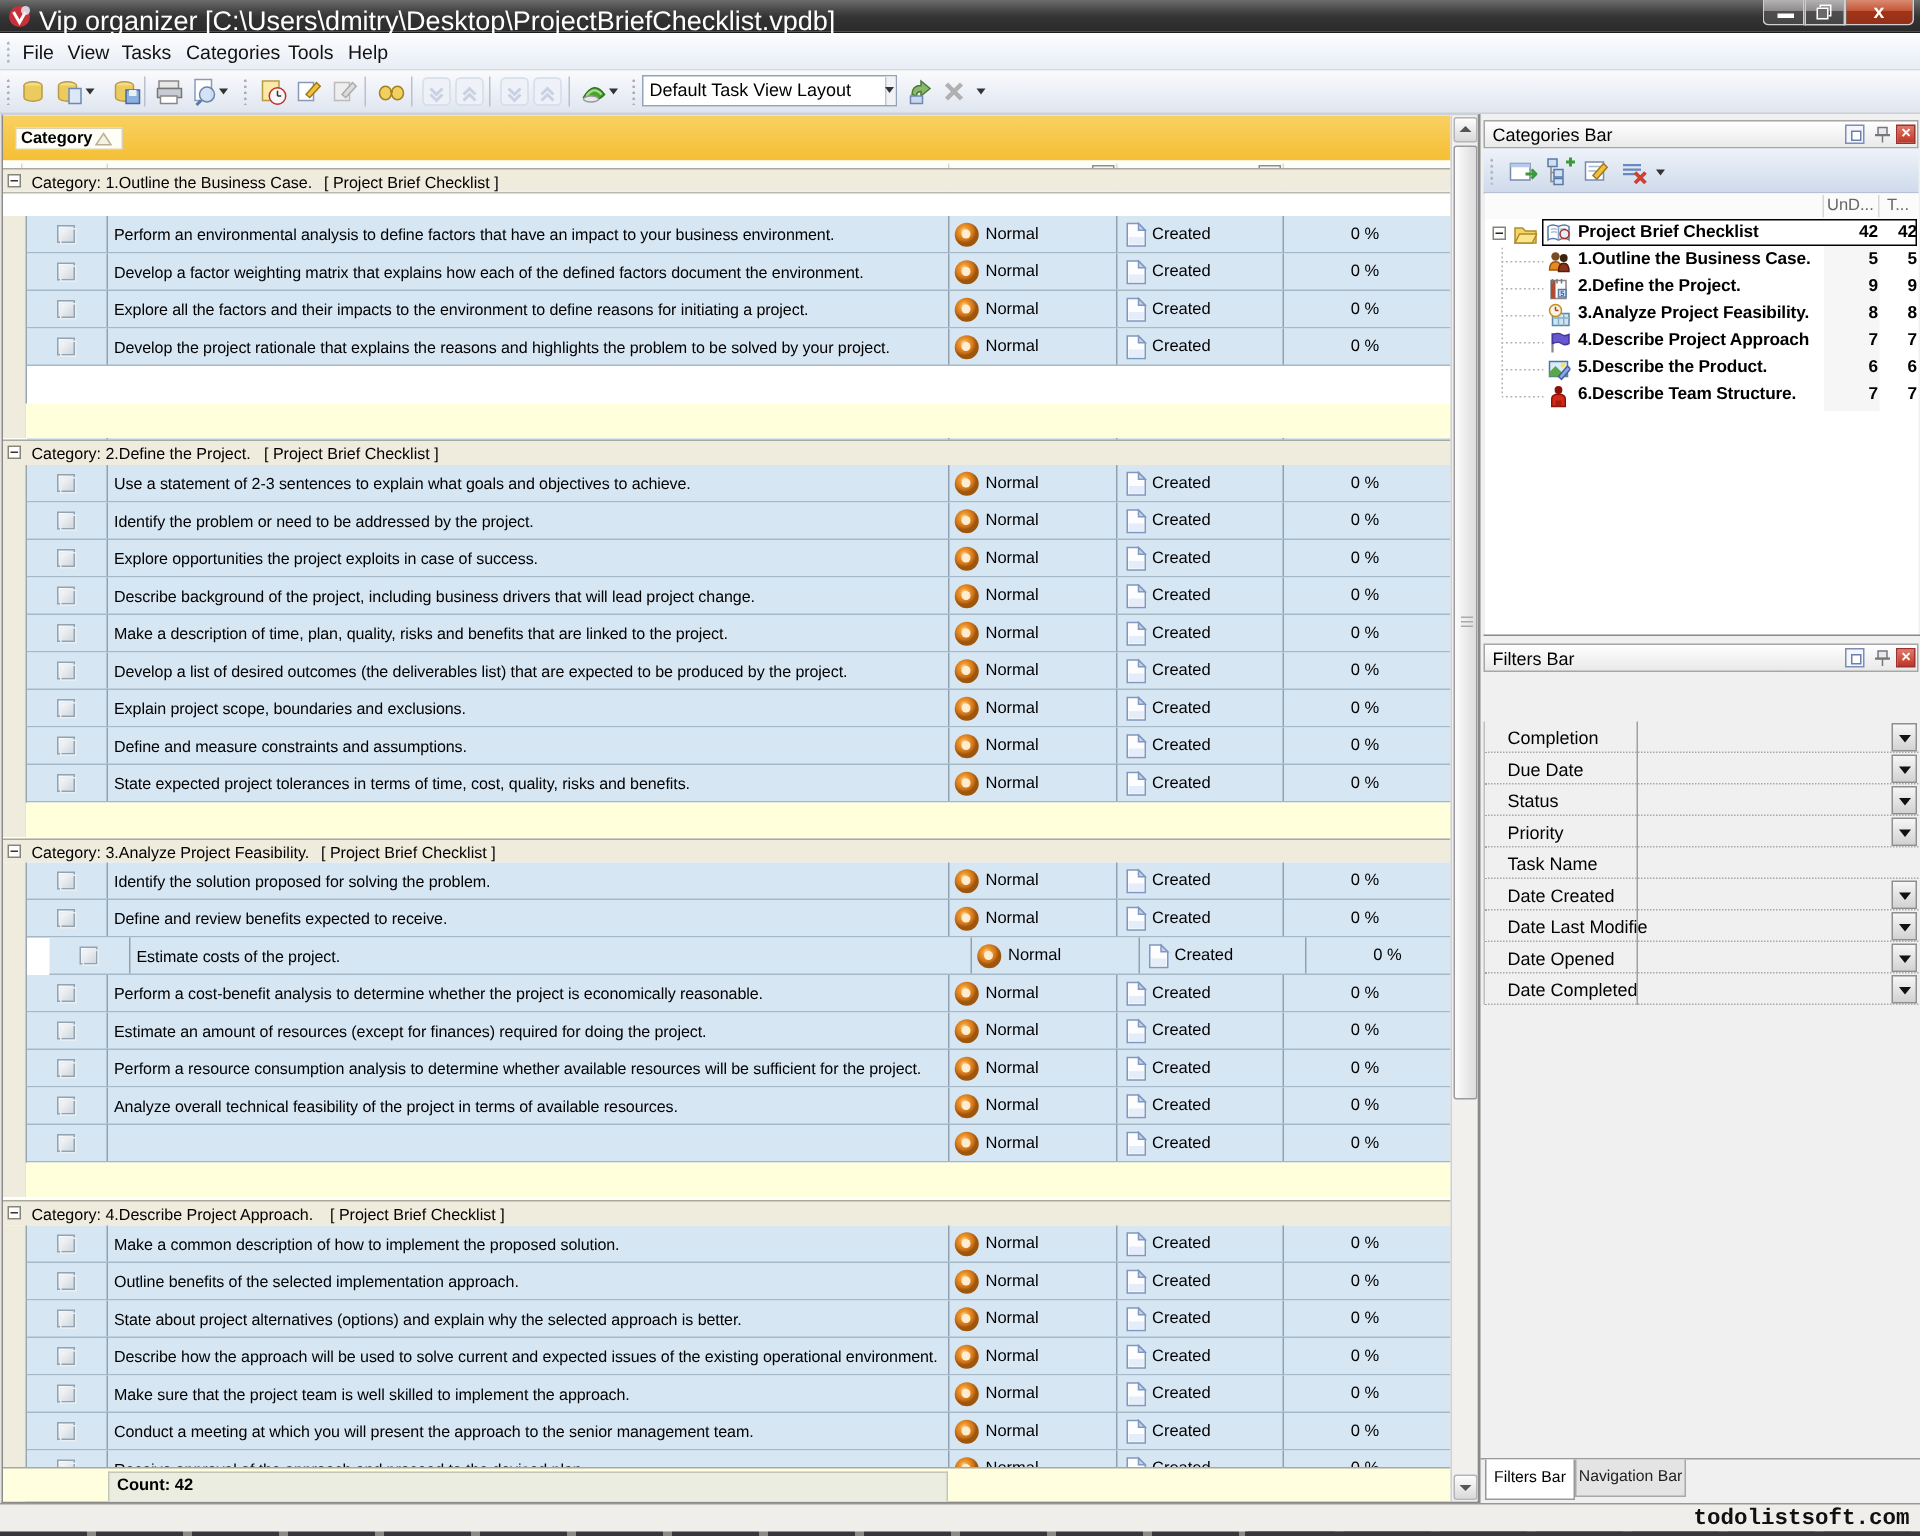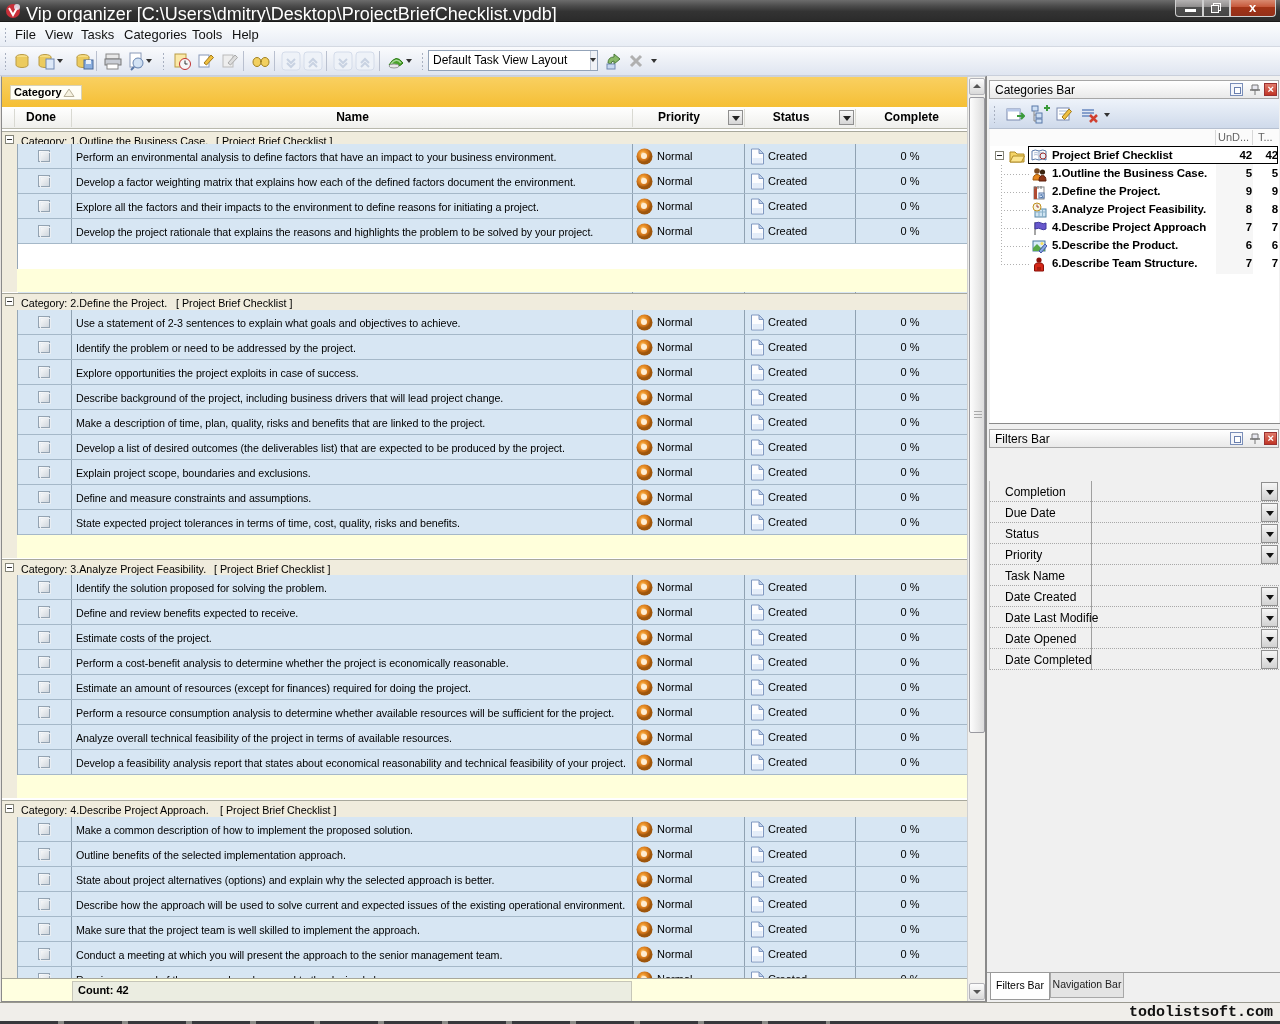--- a/index.html
+++ b/index.html
@@ -206,21 +206,21 @@
         <div class="hsep" style="left:742px;"></div>
         <div class="hsep" style="left:853px;"></div>
         <div class="hcell" style="left:0px;width:78px;">Done</div>
         <div class="hcell" style="left:70px;width:561px;">Name</div>
         <div class="hcell" style="left:631px;width:92px;">Priority</div>
         <div class="fbtn" style="left:726px;"></div>
         <div class="hcell" style="left:743px;width:92px;">Status</div>
         <div class="fbtn" style="left:837px;"></div>
         <div class="hcell" style="left:854px;width:111px;">Complete</div>
       </div>
-      <div class="ghdr" style="top:54px;height:15px;text-align:center;">
+      <div class="ghdr" style="top:35px;height:15px;text-align:center;">
         <div class="expbox"></div>
         <div class="gtxt">Category: 1.Outline the Business Case.</div>
         <div class="gbr" style="left:214px;">[ Project Brief Checklist ]</div>
       </div>
       <div class="indent" style="top:67px;height:148px;"></div>
       <div class="trow" style="top:67px;">
         <div class="cline" style="left:53px;"></div>
         <div class="cline" style="left:614px;"></div>
         <div class="cline" style="left:726px;"></div>
         <div class="cline" style="left:837px;"></div>
@@ -674,21 +674,21 @@
         </svg>
         <div class="pri" style="left:639px;">Normal</div>
         <svg class="abs" style="left:732px;top:4px" width="15" height="17">
           <path d="M1.5 1 L9 1 L13.5 5.5 L13.5 16 L1.5 16 Z" fill="#fdfdff" stroke="#8098c0"></path>
           <path d="M9 1 L9 5.5 L13.5 5.5 Z" fill="#c2d4ee" stroke="#8098c0"></path>
           <path d="M2.5 10 L12.5 10 L12.5 15 L2.5 15 Z" fill="#d8e6f6" opacity="0.7"></path>
         </svg>
         <div class="sta" style="left:750px;">Created</div>
         <div class="cmp" style="left:832px;width:120px;">0 %</div>
       </div>
-      <div class="trow" style="top:548px;">
+      <div class="trow" style="top:548px;margin-left:15px;">
         <div class="cline" style="left:53px;"></div>
         <div class="cline" style="left:614px;"></div>
         <div class="cline" style="left:726px;"></div>
         <div class="cline" style="left:837px;"></div>
         <div class="cbox"></div>
         <div class="tname">Estimate costs of the project.</div>
         <svg class="abs" style="left:618px;top:4px" width="17" height="17">
           <defs>
             <radialGradient id="ob548" cx="40%" cy="35%">
               <stop offset="0%" stop-color="#ffe9c4"></stop>
@@ -820,21 +820,20 @@
         </svg>
         <div class="sta" style="left:750px;">Created</div>
         <div class="cmp" style="left:832px;width:120px;">0 %</div>
       </div>
       <div class="trow" style="top:673px;">
         <div class="cline" style="left:53px;"></div>
         <div class="cline" style="left:614px;"></div>
         <div class="cline" style="left:726px;"></div>
         <div class="cline" style="left:837px;"></div>
         <div class="cbox"></div>
-        <div class="tname">Develop a feasibility analysis report that states about economical reasonability and technical feasibility of your project.</div>
         <svg class="abs" style="left:618px;top:4px" width="17" height="17">
           <defs>
             <radialGradient id="ob673" cx="40%" cy="35%">
               <stop offset="0%" stop-color="#ffe9c4"></stop>
               <stop offset="35%" stop-color="#f09a2e"></stop>
               <stop offset="75%" stop-color="#d0741a"></stop>
               <stop offset="100%" stop-color="#9e560c"></stop>
             </radialGradient>
           </defs>
           <circle cx="8.5" cy="8.5" r="8" fill="url(#ob673)"></circle>

